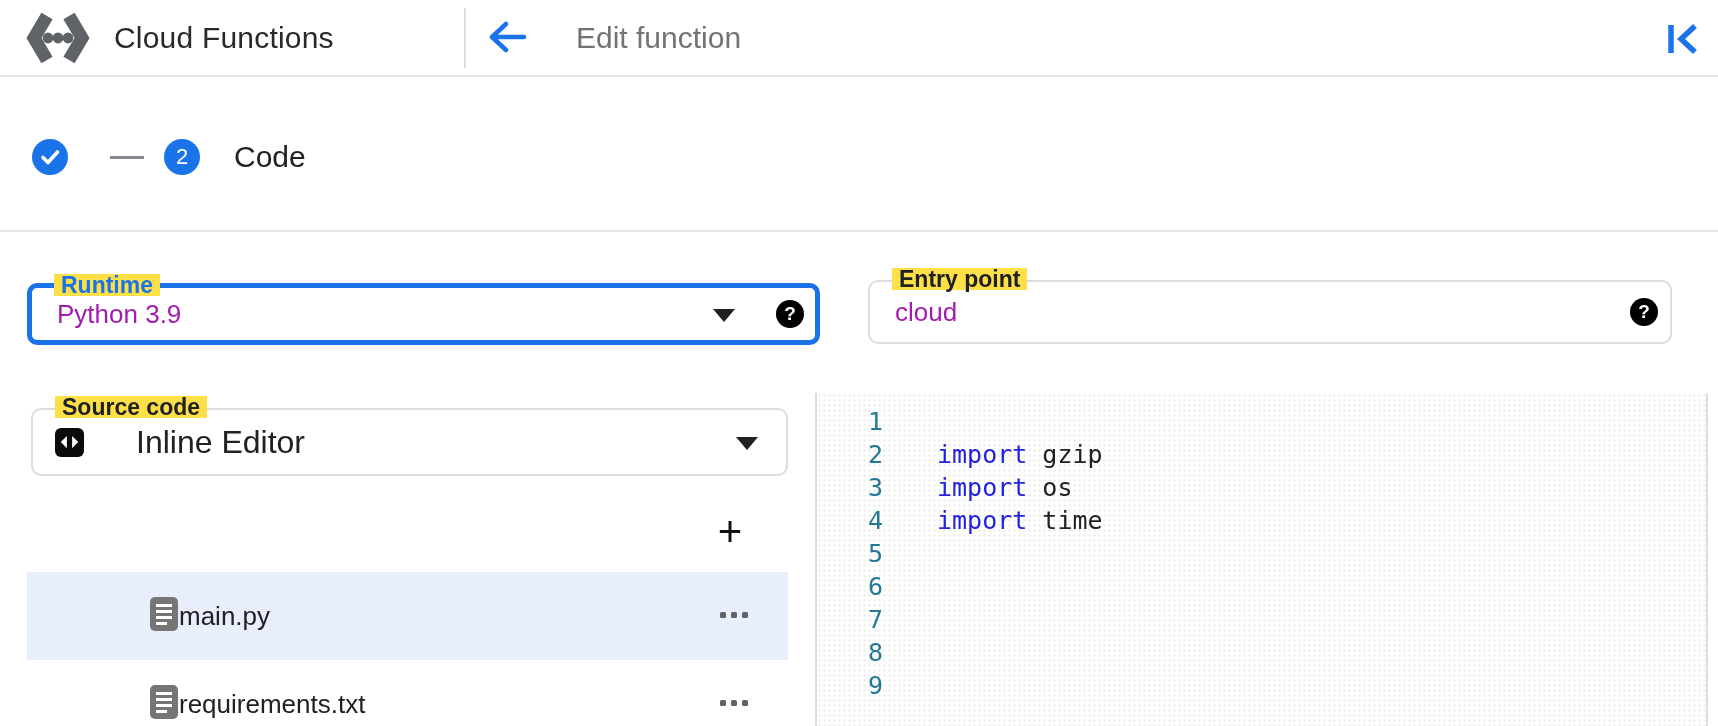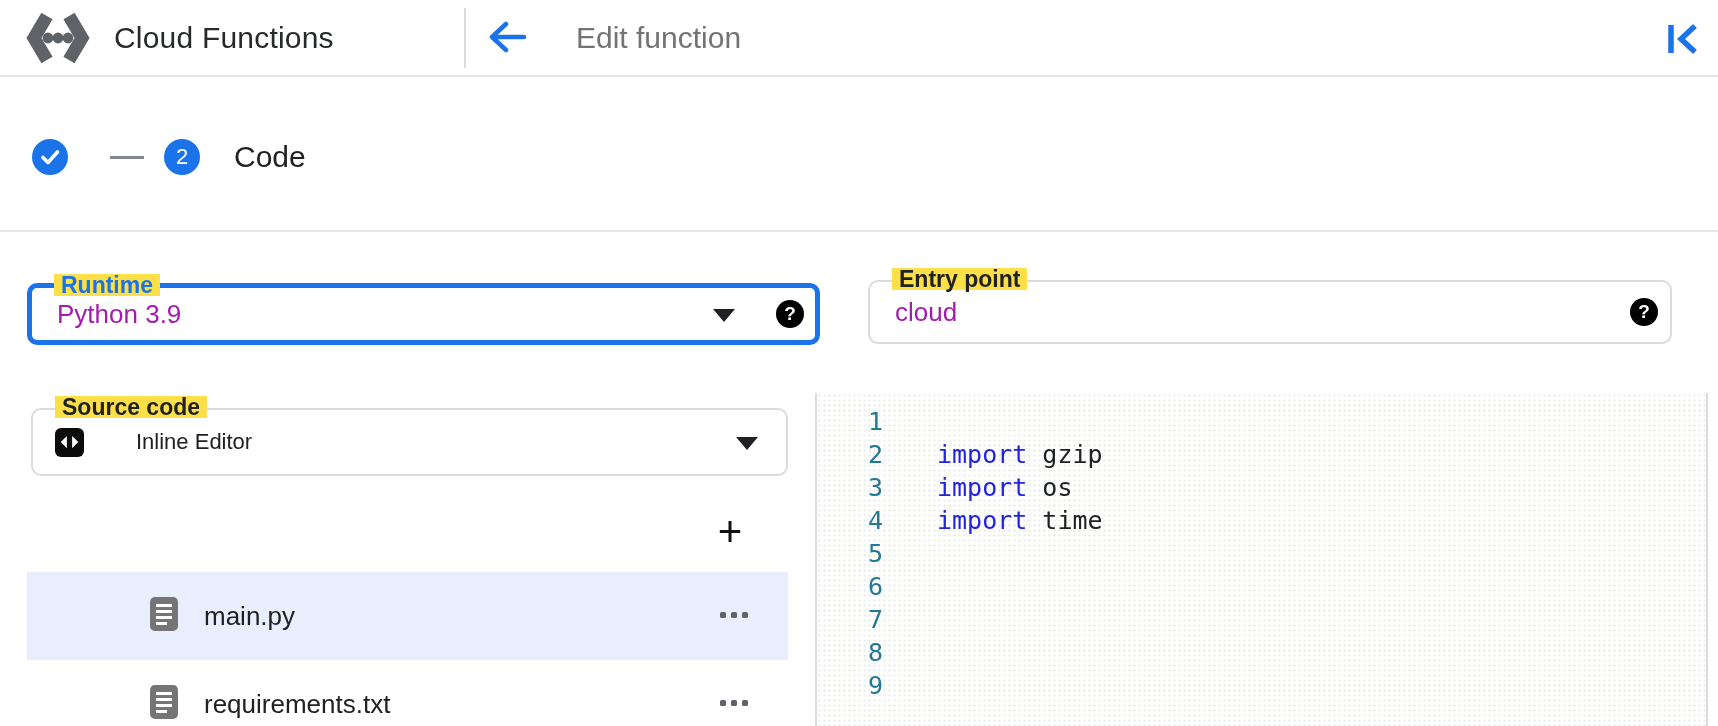--- a/index.html
+++ b/index.html
@@ -55,31 +55,31 @@
            border-top:13px solid #202124; cursor:pointer; }
   .help { position:absolute; top:50%; margin-top:-14px; width:28px; height:28px;
           border-radius:50%; background:#000; color:#fff; font-size:19px;
           font-weight:700; display:flex; align-items:center; justify-content:center;
           cursor:pointer; }
 
   .code-badge { width:29px; height:29px; border-radius:6px; background:#0b0b0b;
                 display:flex; align-items:center; justify-content:center; flex:none; }
   .source-inner { position:absolute; inset:0; display:flex; align-items:center;
                   padding-left:22px; }
-  .source-value { margin-left:52px; font-size:22px; color:#202124; }
+  .source-value { margin-left:52px; font-size:32px; color:#202124; }
 
   
   .add-btn { left:710px; top:512px; width:40px; height:40px; display:flex;
              align-items:center; justify-content:center; font-size:42px;
              font-weight:400; color:#111; cursor:pointer; line-height:40px; }
   .file-row { position:absolute; left:27px; width:761px; height:88px;
               display:flex; align-items:center; cursor:pointer; }
   .file-row.selected { background:#e8eefb; }
   .file-icon { margin-left:122px; flex:none; }
-  .file-name { margin-left:25px; font-size:26px; color:#202124; }
+  .file-name { font-size:26px; color:#202124; }
   .more-btn { position:absolute; right:40px; top:50%; margin-top:-4px;
               display:flex; gap:5px; cursor:pointer; }
   .more-btn i { width:6px; height:6px; background:#5f6368; border-radius:1.5px; display:block; }
 
   
   .editor { left:815px; top:393px; width:893px; height:333px;
             border-left:2px solid #dadce0; border-right:2px solid #dadce0;
             background-color:#fffffe;
             background-image:radial-gradient(circle, rgba(120,130,140,0.13) 1.1px, transparent 1.3px);
             background-size:5px 5px; }

